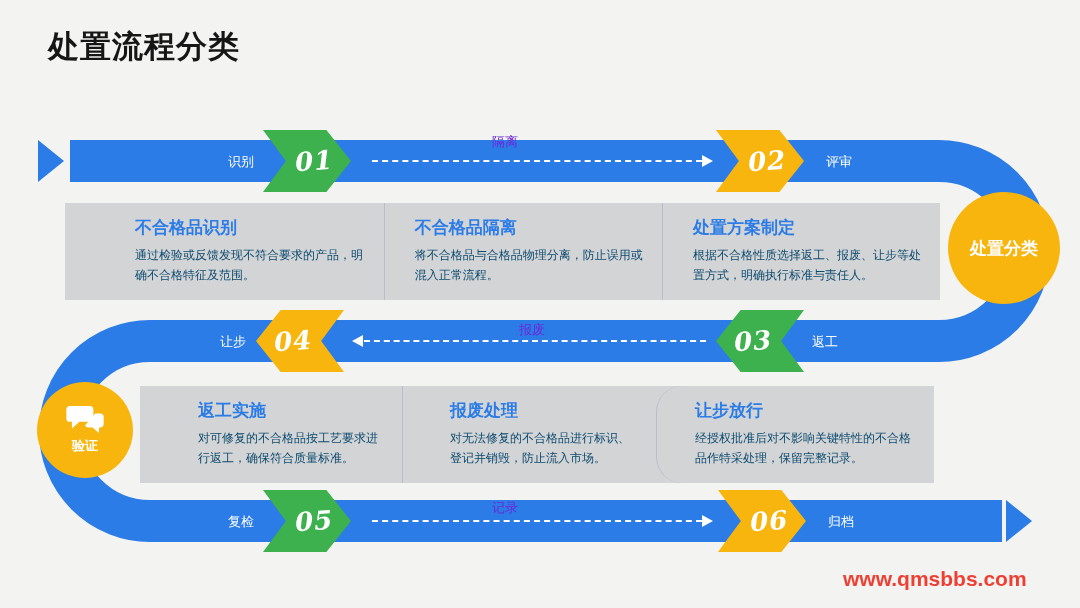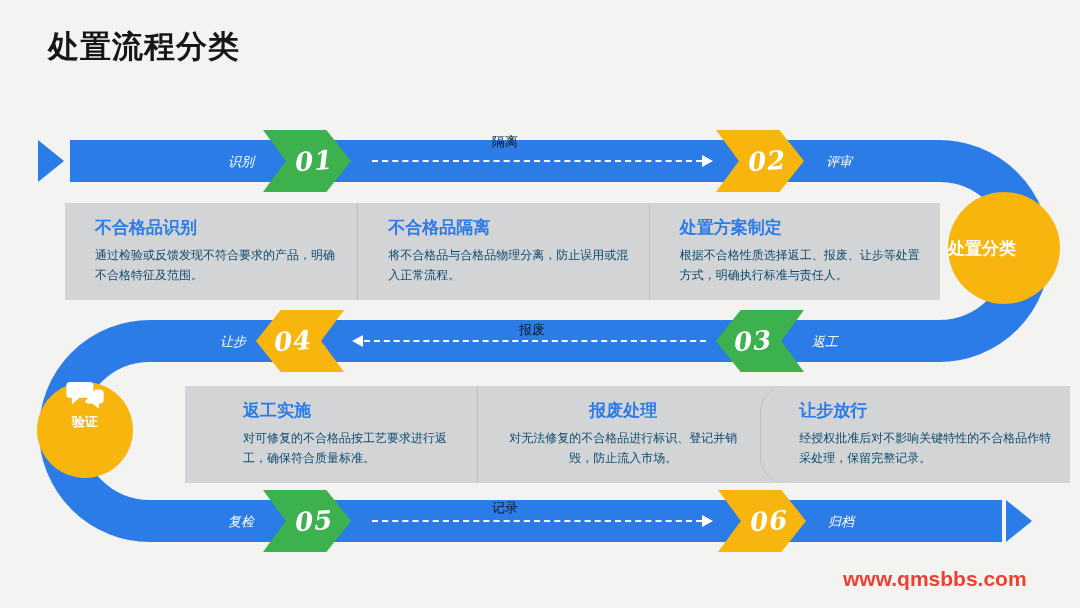--- a/index.html
+++ b/index.html
@@ -18,29 +18,29 @@
   
   .chev{position:absolute;width:88px;height:62px;display:flex;align-items:center;justify-content:center;}
   .chev.dir-right{clip-path:polygon(0% 0%,72% 0%,100% 50%,72% 100%,0% 100%,26% 50%);}
   .chev.dir-left{clip-path:polygon(100% 0%,28% 0%,0% 50%,28% 100%,100% 100%,74% 50%);}
   .chev.green{background:#3cb14d;}
   .chev.yellow{background:#f7b50e;}
   .num{color:#fff;font:italic 700 26px "DejaVu Serif",serif;letter-spacing:1px;}
   .dir-right .num{transform:translateX(7px) rotate(-4deg);}
   .dir-left .num{transform:translateX(-7px) rotate(-4deg);}
   
-  .bandlabel{position:absolute;color:#fff;font-size:13px;font-style:italic;}
-  .midlabel{position:absolute;width:80px;text-align:center;color:#0f172a;font-size:13px;}
+  .bandlabel{position:absolute;color:#fff;font-size:13px;}
+  .midlabel{position:absolute;width:80px;text-align:center;color:#6d28d9;font-size:13px;}
   .dash{position:absolute;border-top:2px dashed #ffffff;height:0;}
   .ah{position:absolute;width:0;height:0;border-top:6px solid transparent;border-bottom:6px solid transparent;}
   .ah.r{border-left:11px solid #fff;}
   .ah.l{border-right:11px solid #fff;}
   
   .bignode{position:absolute;background:#f7b50e;border-radius:50%;display:flex;
-           align-items:center;color:#fff;font-weight:700;}
+           align-items:center;justify-content:center;color:#fff;font-weight:700;}
   .bignode.stack{flex-direction:column;gap:3px;}
   .nodelabel{font-size:13px;color:#fff;font-weight:700;}
   
   .panel{position:absolute;background:#d3d4d6;display:flex;}
   .panel .col{box-sizing:border-box;padding:13px 18px 0 30px;}
   .panel .col + .col{border-left:1px solid #b9bdc7;}
   .panel h3{margin:0 0 7px 0;font-size:17px;font-weight:700;color:#2b7ce7;
             font-family:"Liberation Serif",serif;}
   .panel p{margin:0;font-size:12px;line-height:1.65;color:#0c4a6e;}
   .watermark{position:absolute;left:843px;top:567px;font-size:21px;font-weight:800;color:#ef3f33;}
@@ -70,21 +70,21 @@
   <div class="chev dir-right yellow" style="left:716px;top:130px;">
     <span class="num">02</span>
   </div>
   <span class="bandlabel" style="left:826px;top:153px;">评审</span>
 
   <div class="bignode" style="left:948px;top:192px;width:112px;height:112px;font-size:17px;">
     <span>处置分类</span>
   </div>
 
   <div class="panel" style="left:65px;top:203px;width:875px;height:97px;">
-    <div class="col" style="width:33.4%;">
+    <div class="col" style="width:33.4%;margin-left:40px;">
       <h3>不合格品识别</h3>
       <p>通过检验或反馈发现不符合要求的产品，明确不合格特征及范围。</p>
     </div>
     <div class="col" style="width:33.3%;">
       <h3>不合格品隔离</h3>
       <p>将不合格品与合格品物理分离，防止误用或混入正常流程。</p>
     </div>
     <div class="col" style="width:33.3%;">
       <h3>处置方案制定</h3>
       <p>根据不合格性质选择返工、报废、让步等处置方式，明确执行标准与责任人。</p>
@@ -104,26 +104,26 @@
   <span class="bandlabel" style="left:812px;top:333px;">返工</span>
 
   <div class="bignode stack" style="left:37px;top:382px;width:96px;height:96px;">
     <svg width="38" height="28" viewBox="0 0 40 30">
       <path d="M4 0 h21 a4 4 0 0 1 4 4 v9 a4 4 0 0 1 -4 4 h-11 l-8 7 v-7 h-2 a4 4 0 0 1 -4 -4 v-9 a4 4 0 0 1 4 -4 z" fill="#ffffff"></path>
       <path d="M31 8 h5 a4 4 0 0 1 4 4 v7 a4 4 0 0 1 -4 4 h-1 v6 l-7 -6 h-5 a4 4 0 0 1 -3 -2" fill="#ffffff"></path>
     </svg>
     <span class="nodelabel">验证</span>
   </div>
 
-  <div class="panel" style="left:140px;top:386px;width:885px;height:97px;margin-left:45px;">
+  <div class="panel" style="left:140px;top:386px;width:794px;height:97px;">
     <div class="col" style="width:33%;padding-left:58px;">
       <h3>返工实施</h3>
       <p>对可修复的不合格品按工艺要求进行返工，确保符合质量标准。</p>
     </div>
-    <div class="col" style="width:32%;padding-left:26px;text-align:center;">
+    <div class="col" style="width:32%;padding-left:47px;">
       <h3>报废处理</h3>
       <p>对无法修复的不合格品进行标识、登记并销毁，防止流入市场。</p>
     </div>
     <div class="col" style="width:35%;padding-left:38px;border-radius:26px;">
       <h3>让步放行</h3>
       <p>经授权批准后对不影响关键特性的不合格品作特采处理，保留完整记录。</p>
     </div>
   </div>
 
   <span class="bandlabel" style="left:228px;top:513px;">复检</span>

